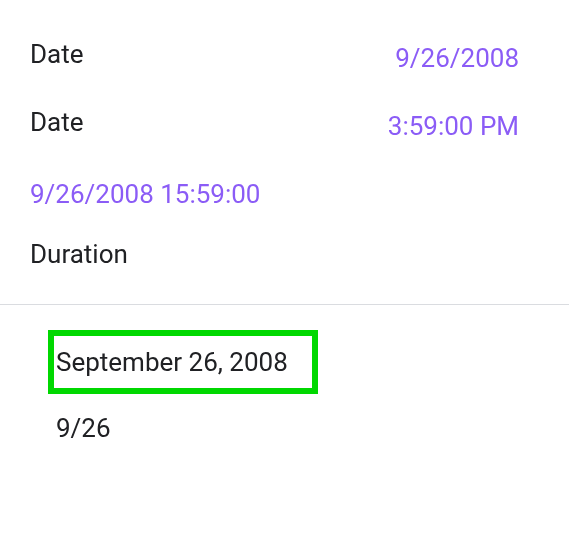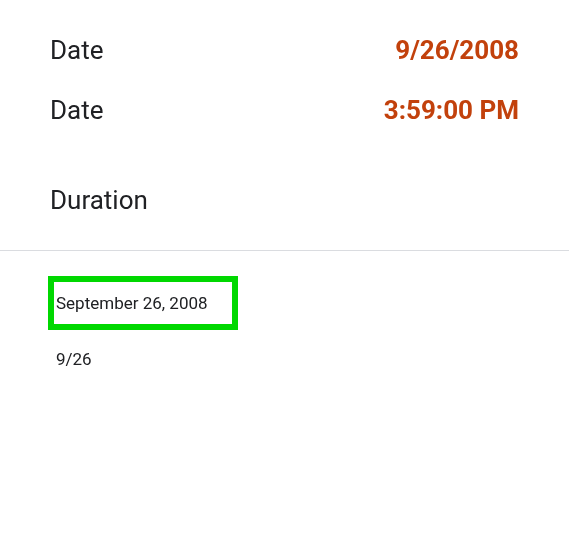--- a/index.html
+++ b/index.html
@@ -7,48 +7,49 @@
       padding: 0;
       box-sizing: border-box;
     }
     body {
       font-family: 'Roboto', 'Segoe UI', Arial, sans-serif;
       background: #ffffff;
       width: 569px;
       height: 558px;
     }
     .top-section {
-      padding: 20px 50px 20px 50px;
+      padding: 20px 50px 20px 30px;
     }
     .row {
       display: flex;
       justify-content: space-between;
       align-items: center;
       padding: 15px 0;
     }
     .label {
       font-size: 26px;
       color: #202124;
       font-weight: 400;
     }
     .value {
       font-size: 26px;
-      color: #c2410c;
-      font-weight: 700;
+      color: #8b5cf6;
+      font-weight: 400;
+      margin-top: 8px;
     }
     .divider {
       height: 1px;
       background: #dadce0;
       margin: 0;
     }
     .bottom-section {
       padding: 25px 50px 20px 50px;
     }
     .list-item {
-      font-size: 17px;
+      font-size: 26px;
       color: #202124;
       font-weight: 400;
       padding: 15px 6px;
       display: inline-block;
     }
     .list-item-wrapper {
       margin-bottom: 4px;
     }
     .highlighted {
       border: 6px solid #00d800;
@@ -63,20 +64,21 @@
 <div class="top-section">
   <div class="row">
     <span class="label">Date</span>
     <span class="value">9/26/2008</span>
   </div>
   <div class="row">
     <span class="label">Date</span>
     <span class="value">3:59:00 PM</span>
   </div>
   <div class="row">
+    <span class="value">9/26/2008 15:59:00</span>
   </div>
   <div class="row">
     <span class="label">Duration</span>
   </div>
 </div>
 
 <div class="divider"></div>
 
 <div class="bottom-section">
   <div class="list-item-wrapper">

